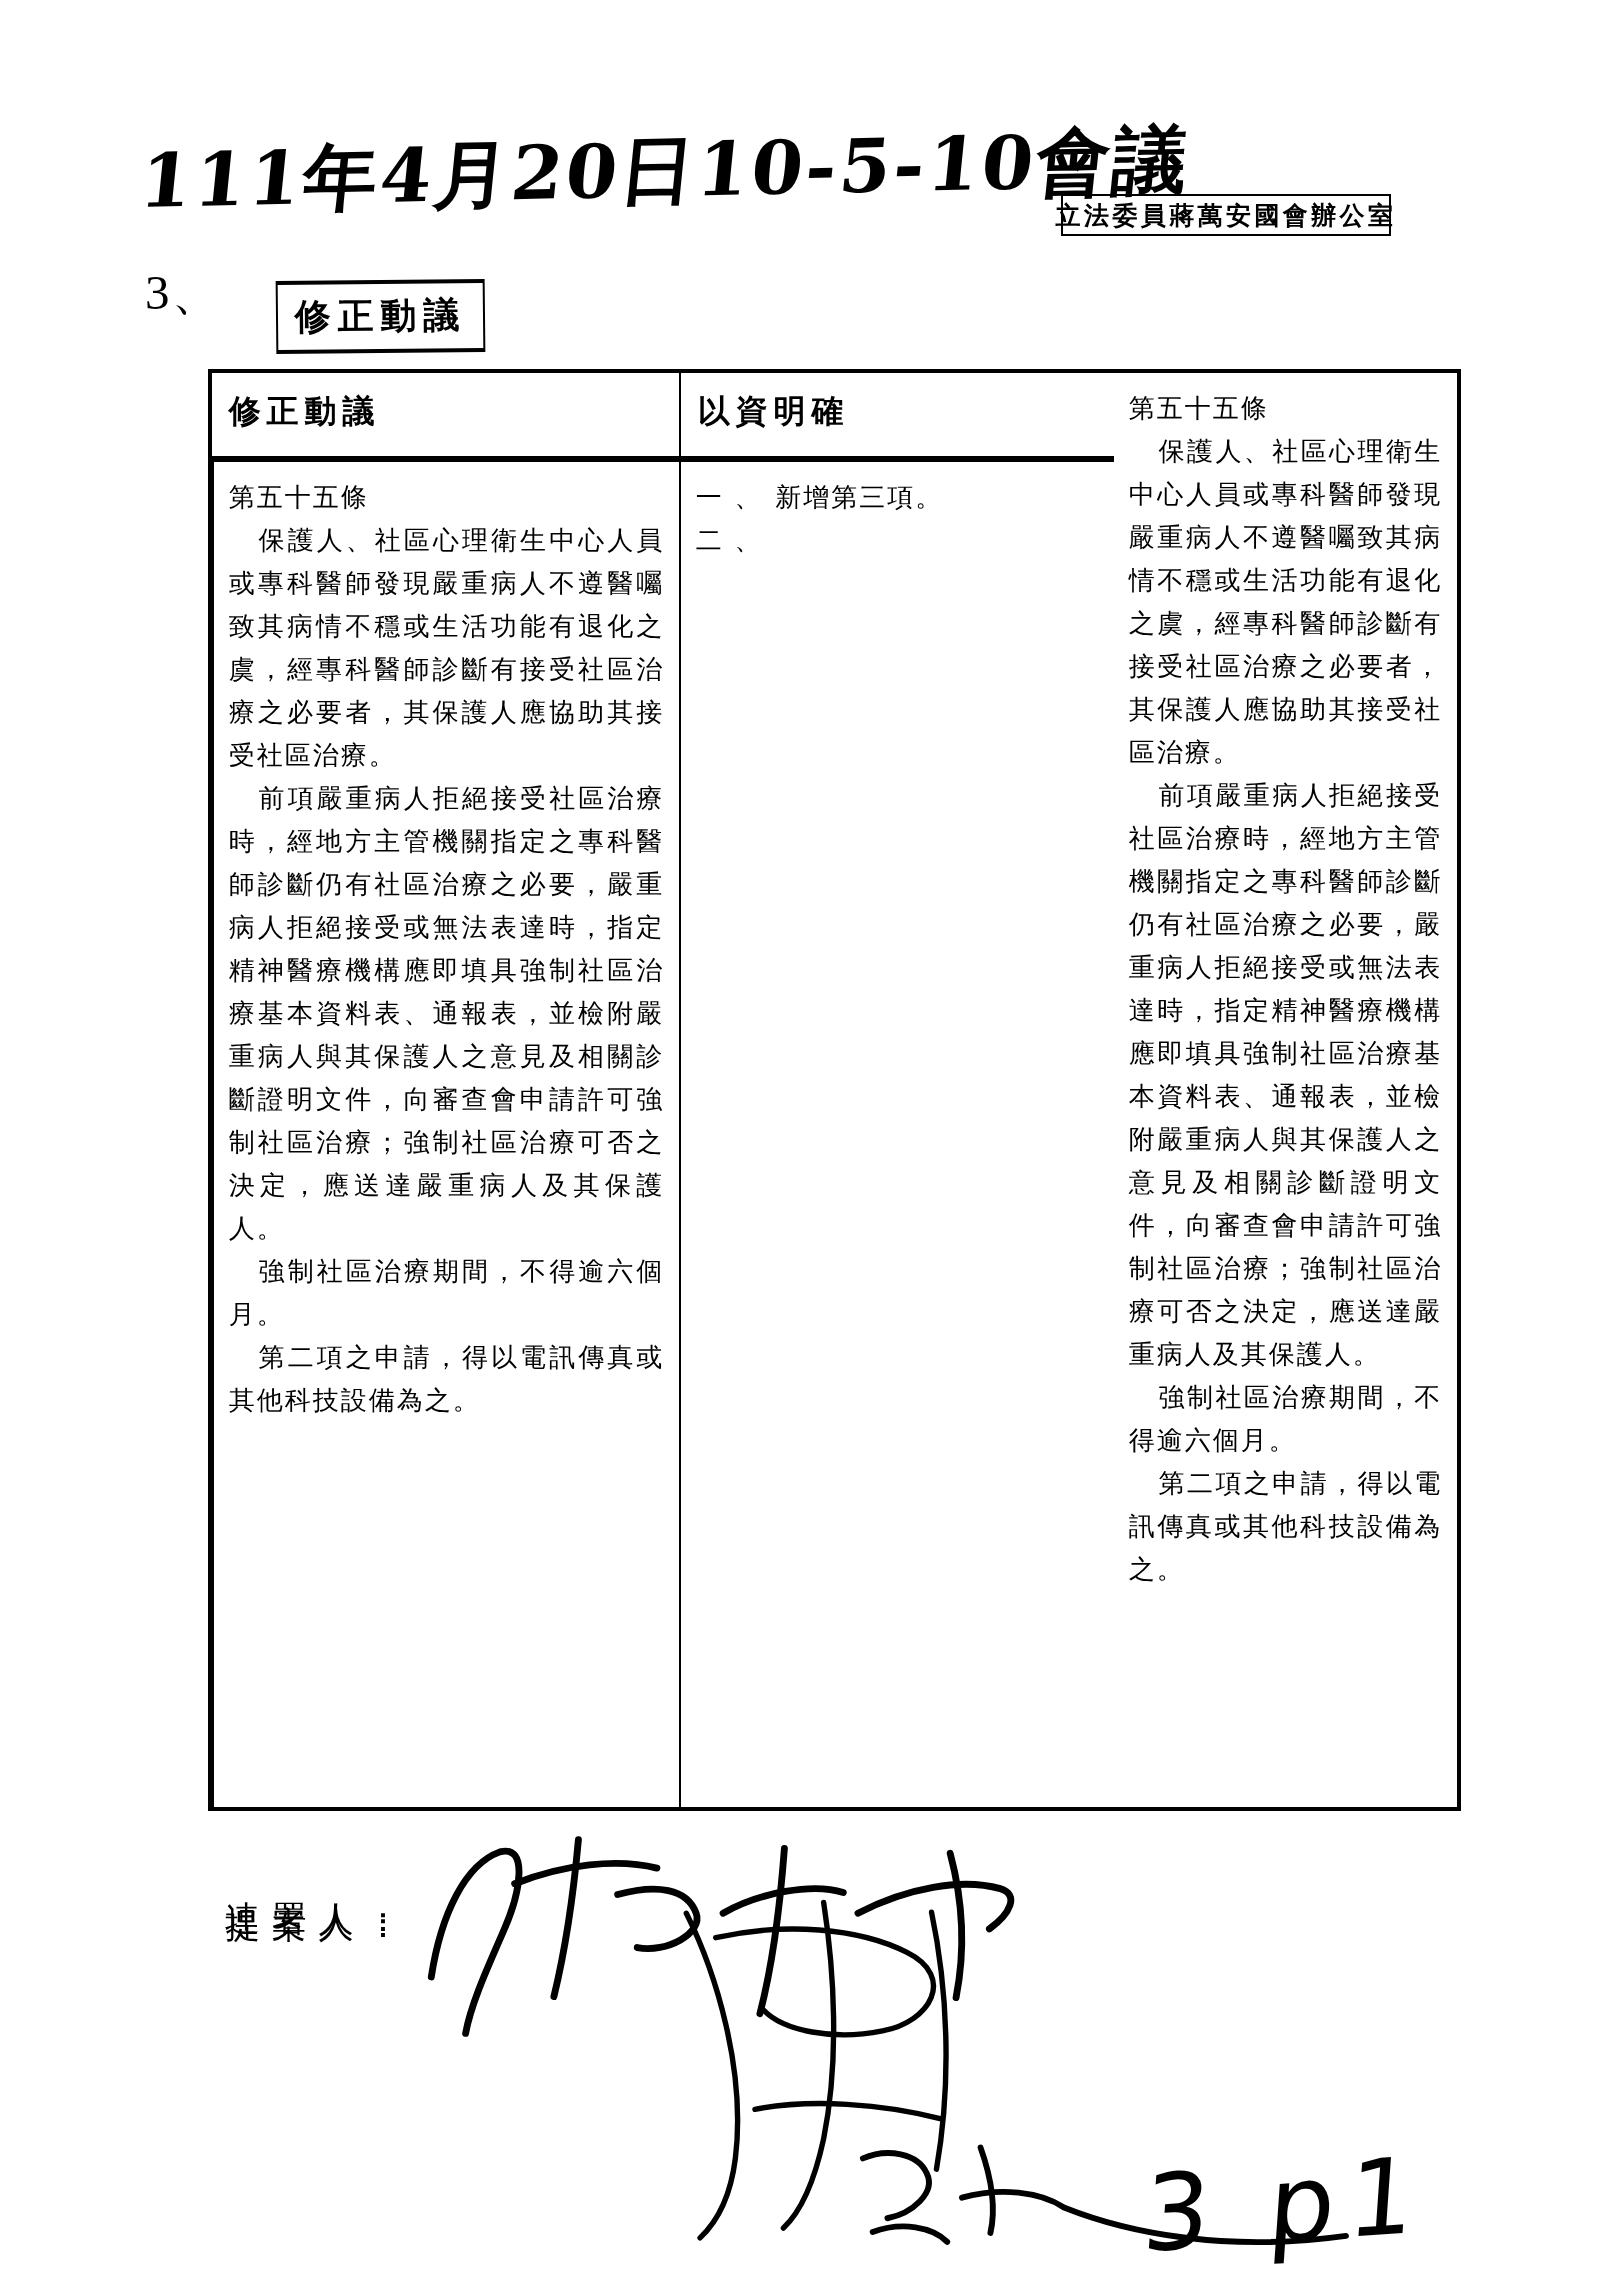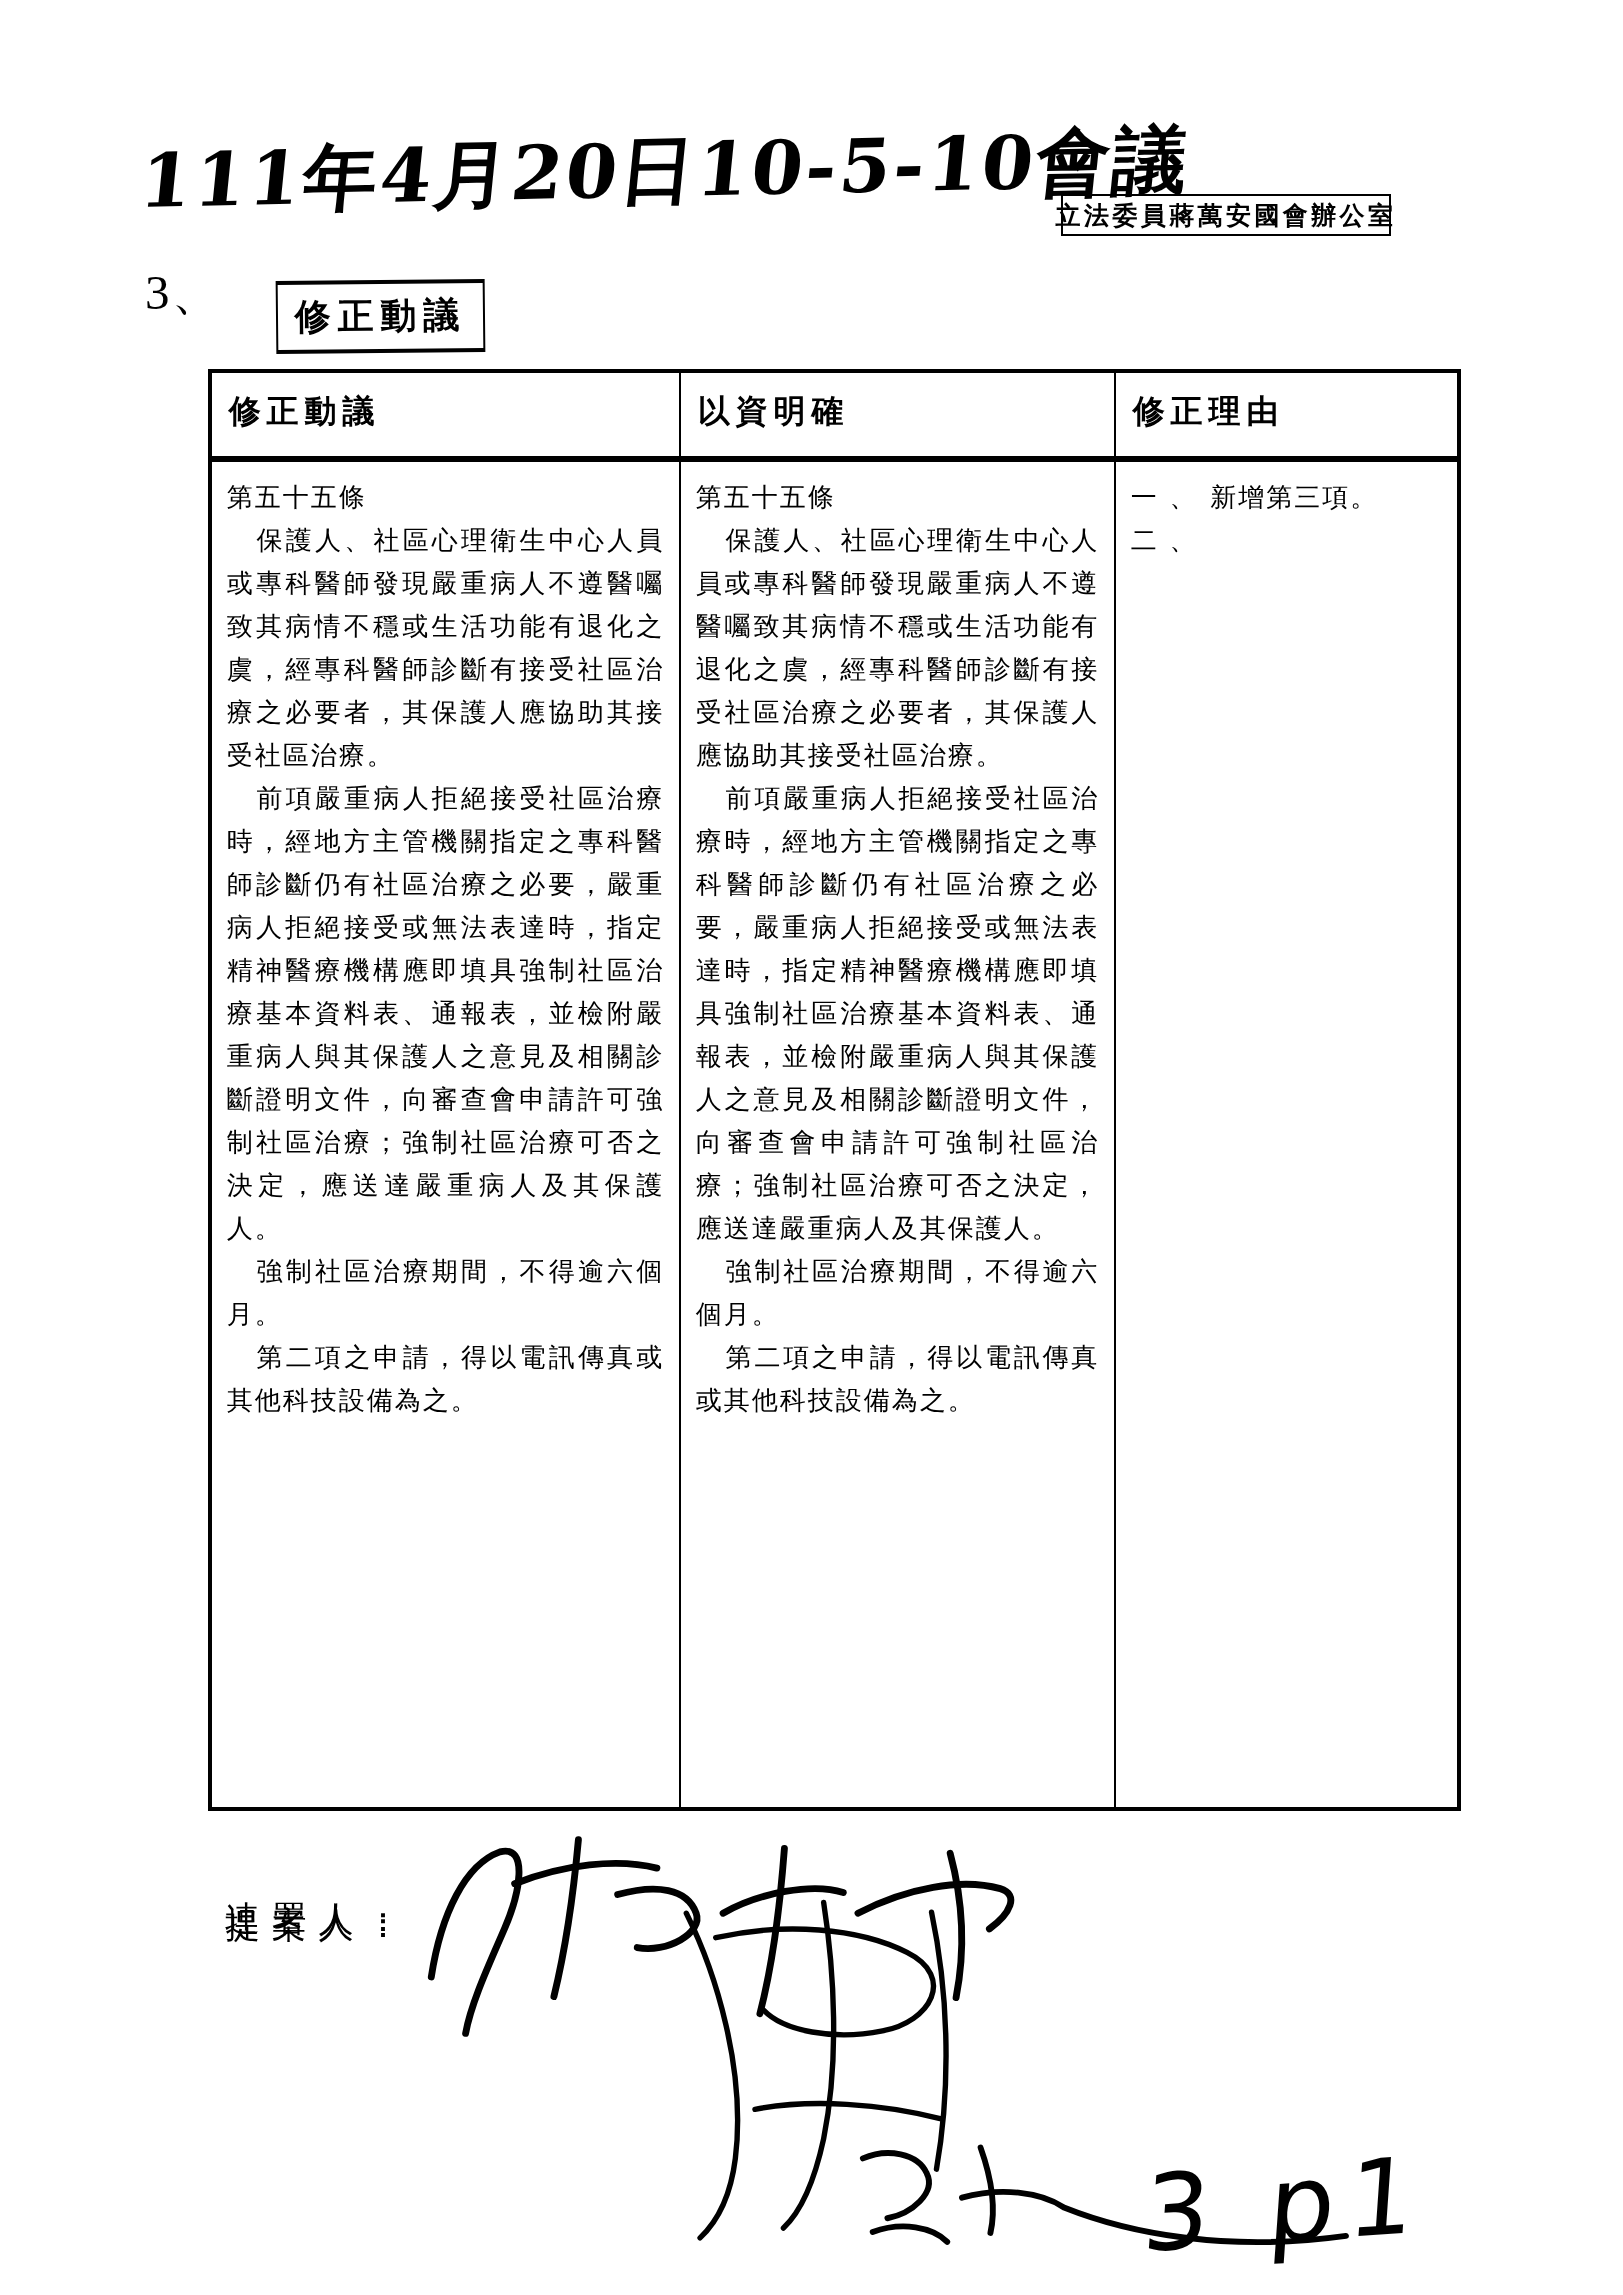--- a/index.html
+++ b/index.html
@@ -99,21 +99,20 @@
 
   <div class="stamp">立法委員蔣萬安國會辦公室</div>
 
   <div class="item-no">3、</div>
 
   <div class="title-box">修正動議</div>
 
   <div class="doc-table">
     <div class="hcell">修正動議</div>
     <div class="hcell colsep">以資明確</div>
-    <div class="hcell colsep">修正理由</div>
 
     <div class="bcell">
 
     <p class="para no-indent">第五十五條</p>
         <p class="para">保護人、社區心理衛生中心人員或專科醫師發現嚴重病人不遵醫囑致其病情不穩或生活功能有退化之虞，經專科醫師診斷有接受社區治療之必要者，其保護人應協助其接受社區治療。</p>
         <p class="para">前項嚴重病人拒絕接受社區治療時，經地方主管機關指定之專科醫師診斷仍有社區治療之必要，嚴重病人拒絕接受或無法表達時，指定精神醫療機構應即填具強制社區治療基本資料表、通報表，並檢附嚴重病人與其保護人之意見及相關診斷證明文件，向審查會申請許可強制社區治療；強制社區治療可否之決定，應送達嚴重病人及其保護人。</p>
         <p class="para">強制社區治療期間，不得逾六個月。</p>
         <p class="para">第二項之申請，得以電訊傳真或其他科技設備為之。</p>
       </div>
 

